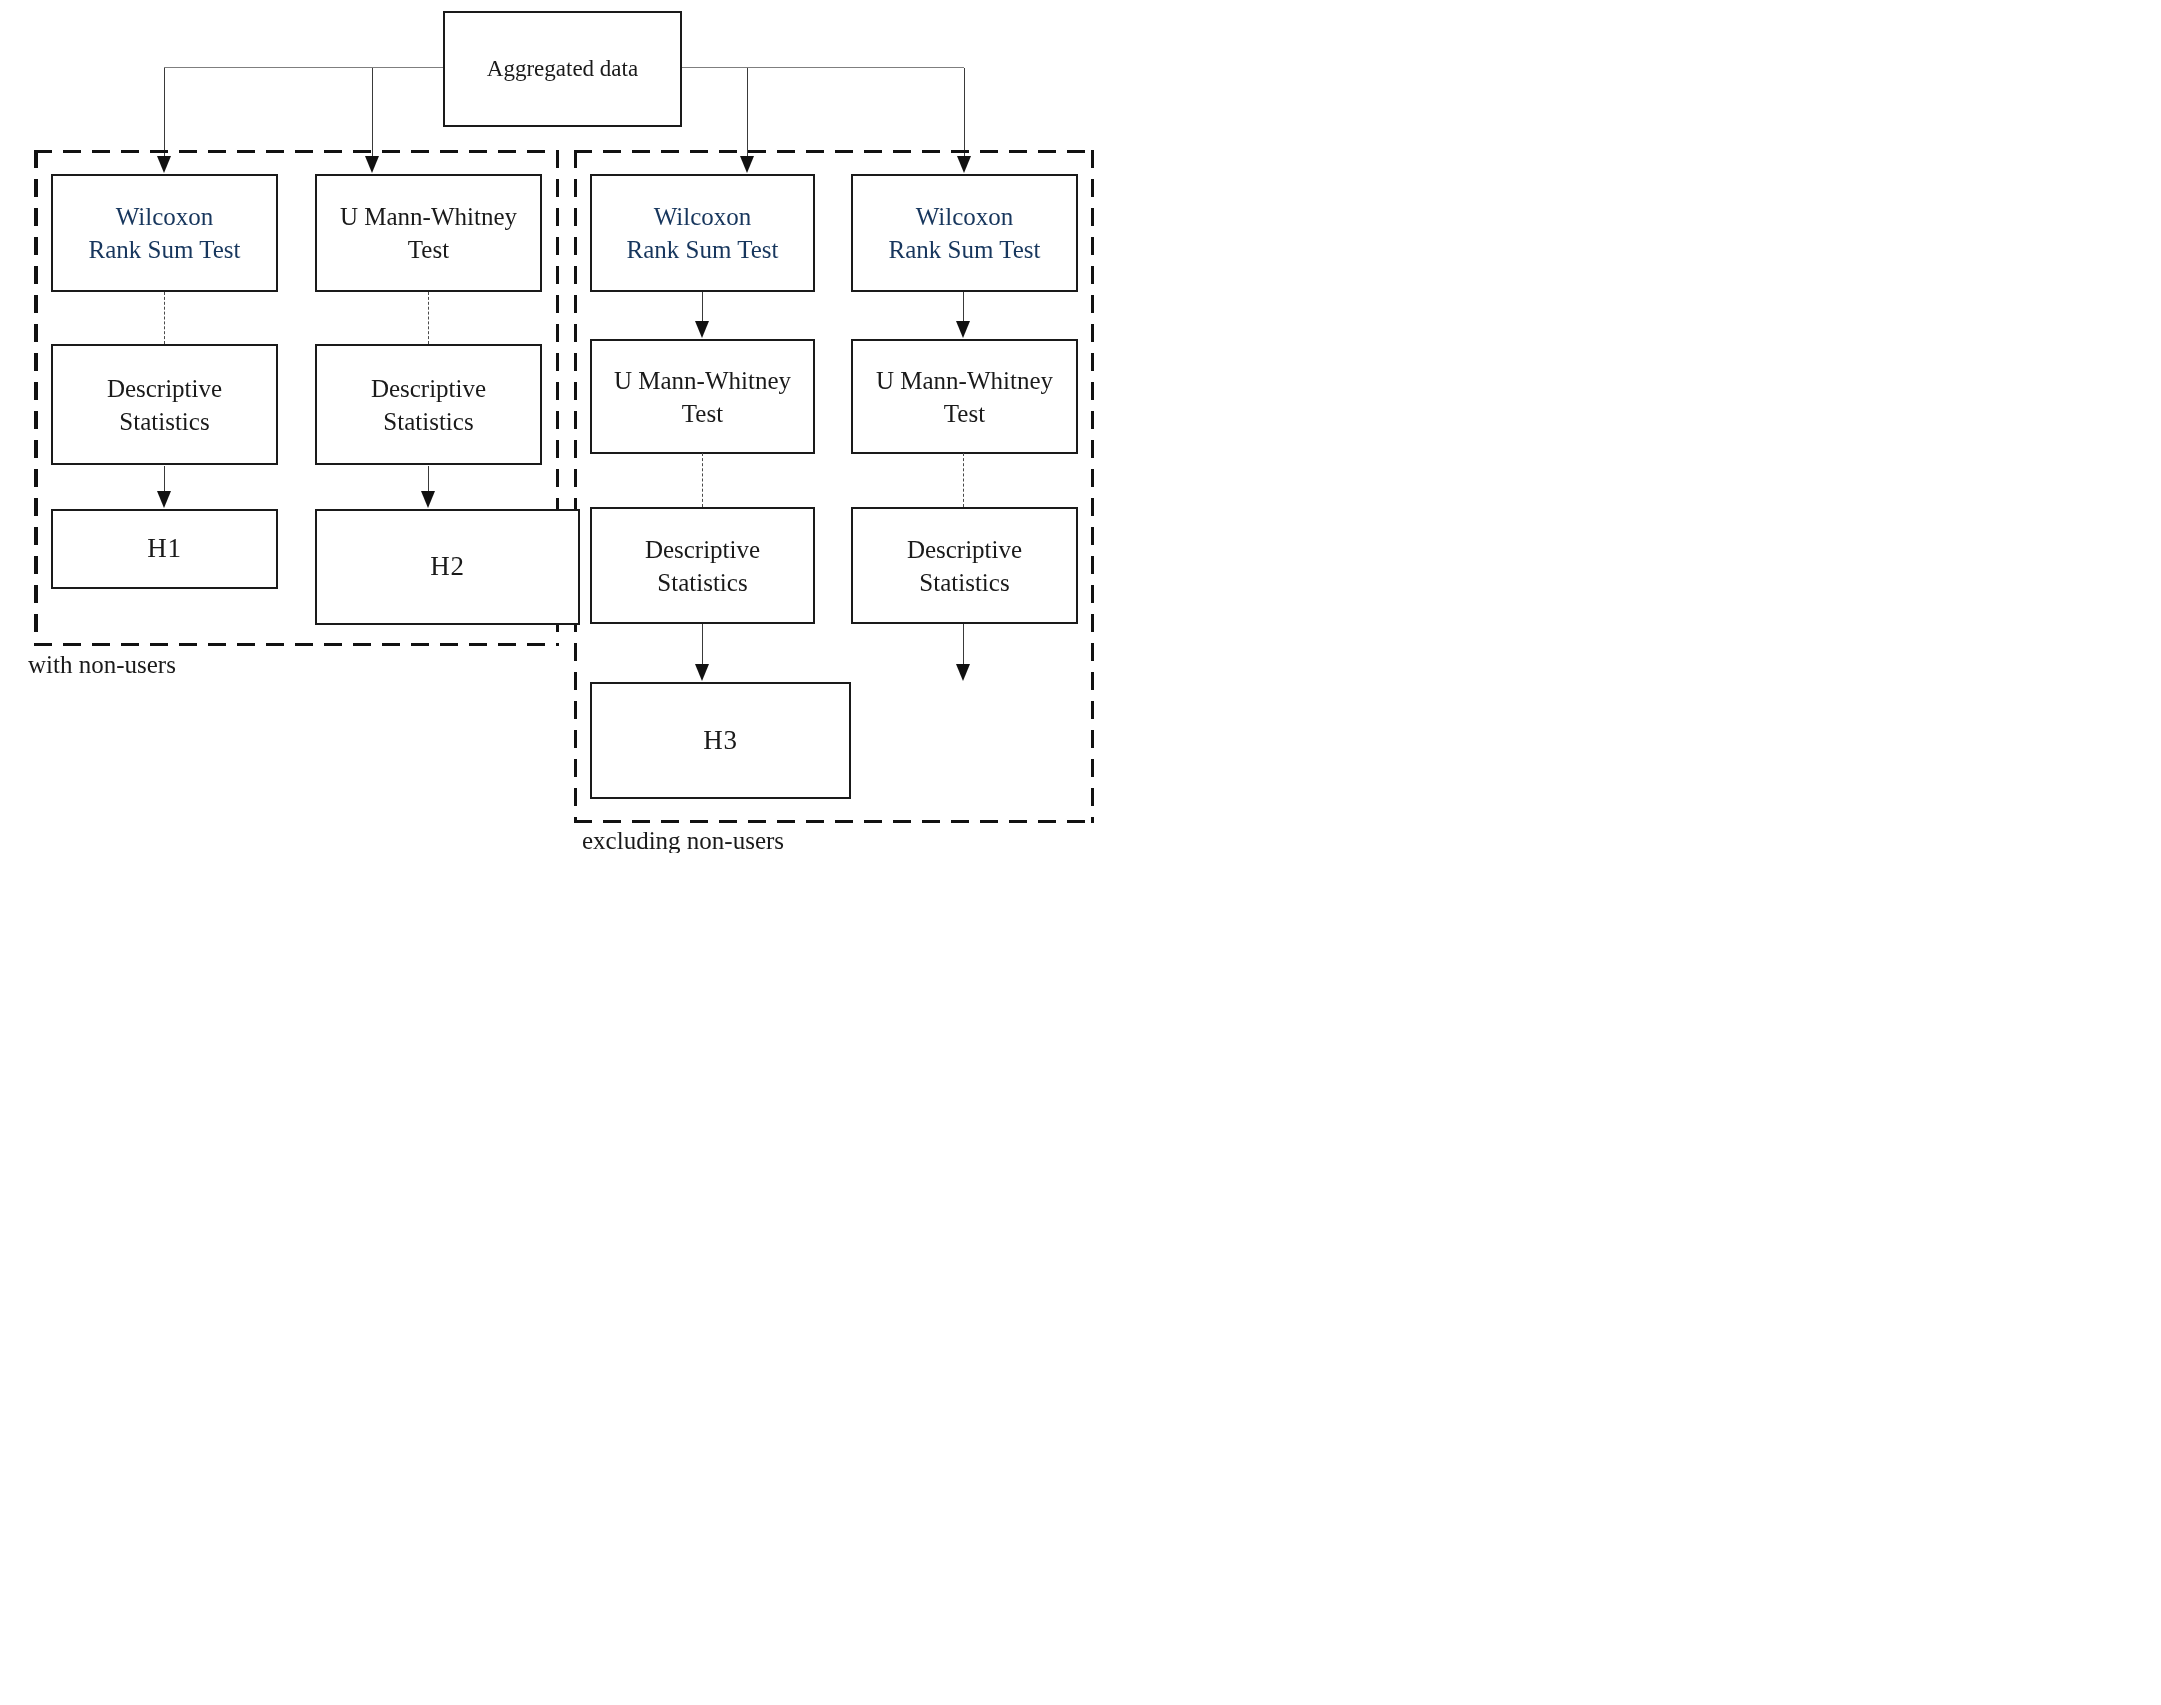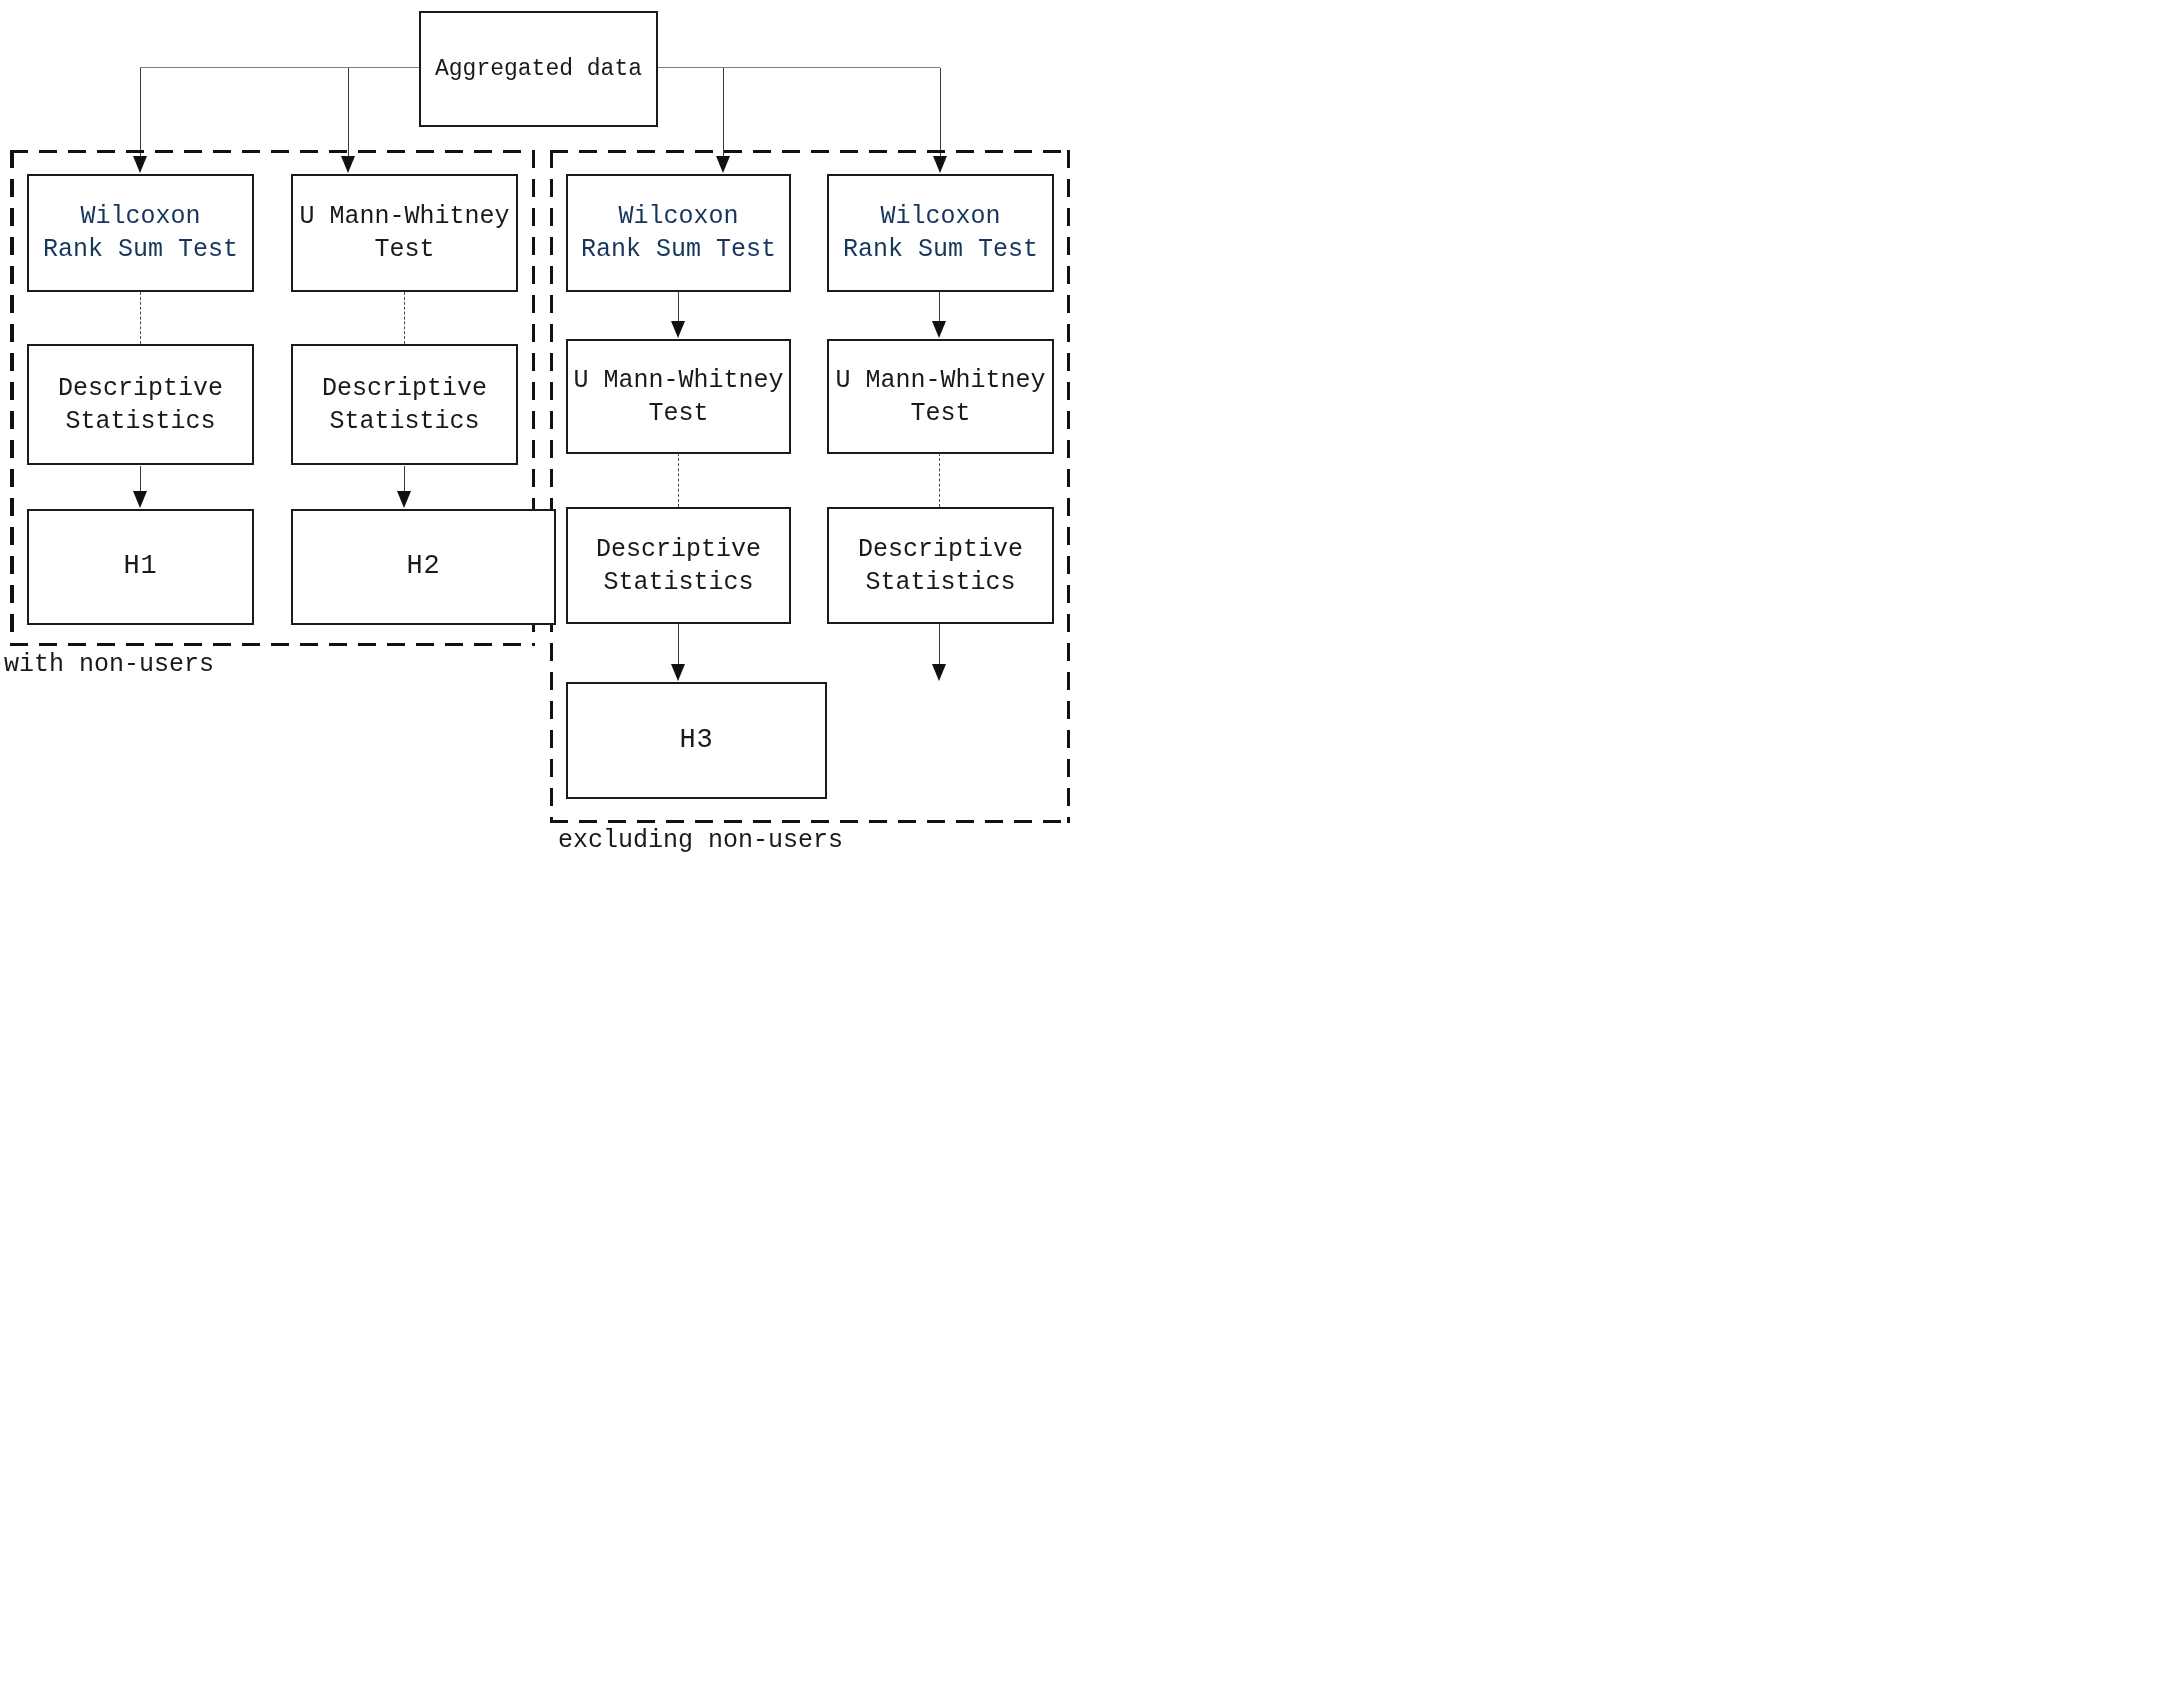--- a/index.html
+++ b/index.html
@@ -1,22 +1,23 @@
 <!DOCTYPE html>
 <html style="font-size:11px"><head>
 <meta charset="utf-8">
 <style>
   html,body{margin:0;padding:0;background:#ffffff;}
   #canvas{
     position:relative;
     width:1081px;height:853px;
     background:#ffffff;
-    font-family:Liberation Mono, monospace;
+    font-family:Liberation Serif, serif;
     color:#1a1a1a;
     overflow:hidden;
+    margin-left:24px;
   }
   .box{
     position:absolute;
     box-sizing:border-box;
     border:2px solid #1a1a1a;
     background:#ffffff;
     display:flex;align-items:center;justify-content:center;
     text-align:center;
     font-size:25px;line-height:1.32;
     white-space:pre-line;
@@ -75,21 +76,21 @@
   <div class="glabel" style="left:4px;top:651px">with non-users</div>
   <div class="glabel" style="left:558px;top:827px">excluding non-users</div>
 
   <div class="box" style="left: 27px; top: 174px; width: 227px; height: 118px; color: rgb(23, 54, 93);">Wilcoxon
 Rank Sum Test</div>
   <div class="vd" style="left:140px;top:292px;height:52px"></div>
   <div class="box" style="left:27px;top:344px;width:227px;height:121px">Descriptive
 Statistics</div>
   <div class="vl" style="left:140px;top:466px;height:26px"></div>
   <div class="arr" style="left:133px;top:491px"></div>
-  <div class="box h-big" style="left:27px;top:509px;width:227px;height:116px">H1</div>
+  <div class="box h-big" style="left:27px;top:509px;width:227px;height:80px">H1</div>
 
   <div class="box" style="left:291px;top:174px;width:227px;height:118px">U Mann-Whitney
 Test</div>
   <div class="vd" style="left:404px;top:292px;height:52px"></div>
   <div class="box" style="left:291px;top:344px;width:227px;height:121px">Descriptive
 Statistics</div>
   <div class="vl" style="left:404px;top:466px;height:26px"></div>
   <div class="arr" style="left:397px;top:491px"></div>
   <div class="box h-big" style="left:291px;top:509px;width:265px;height:116px">H2</div>
 

